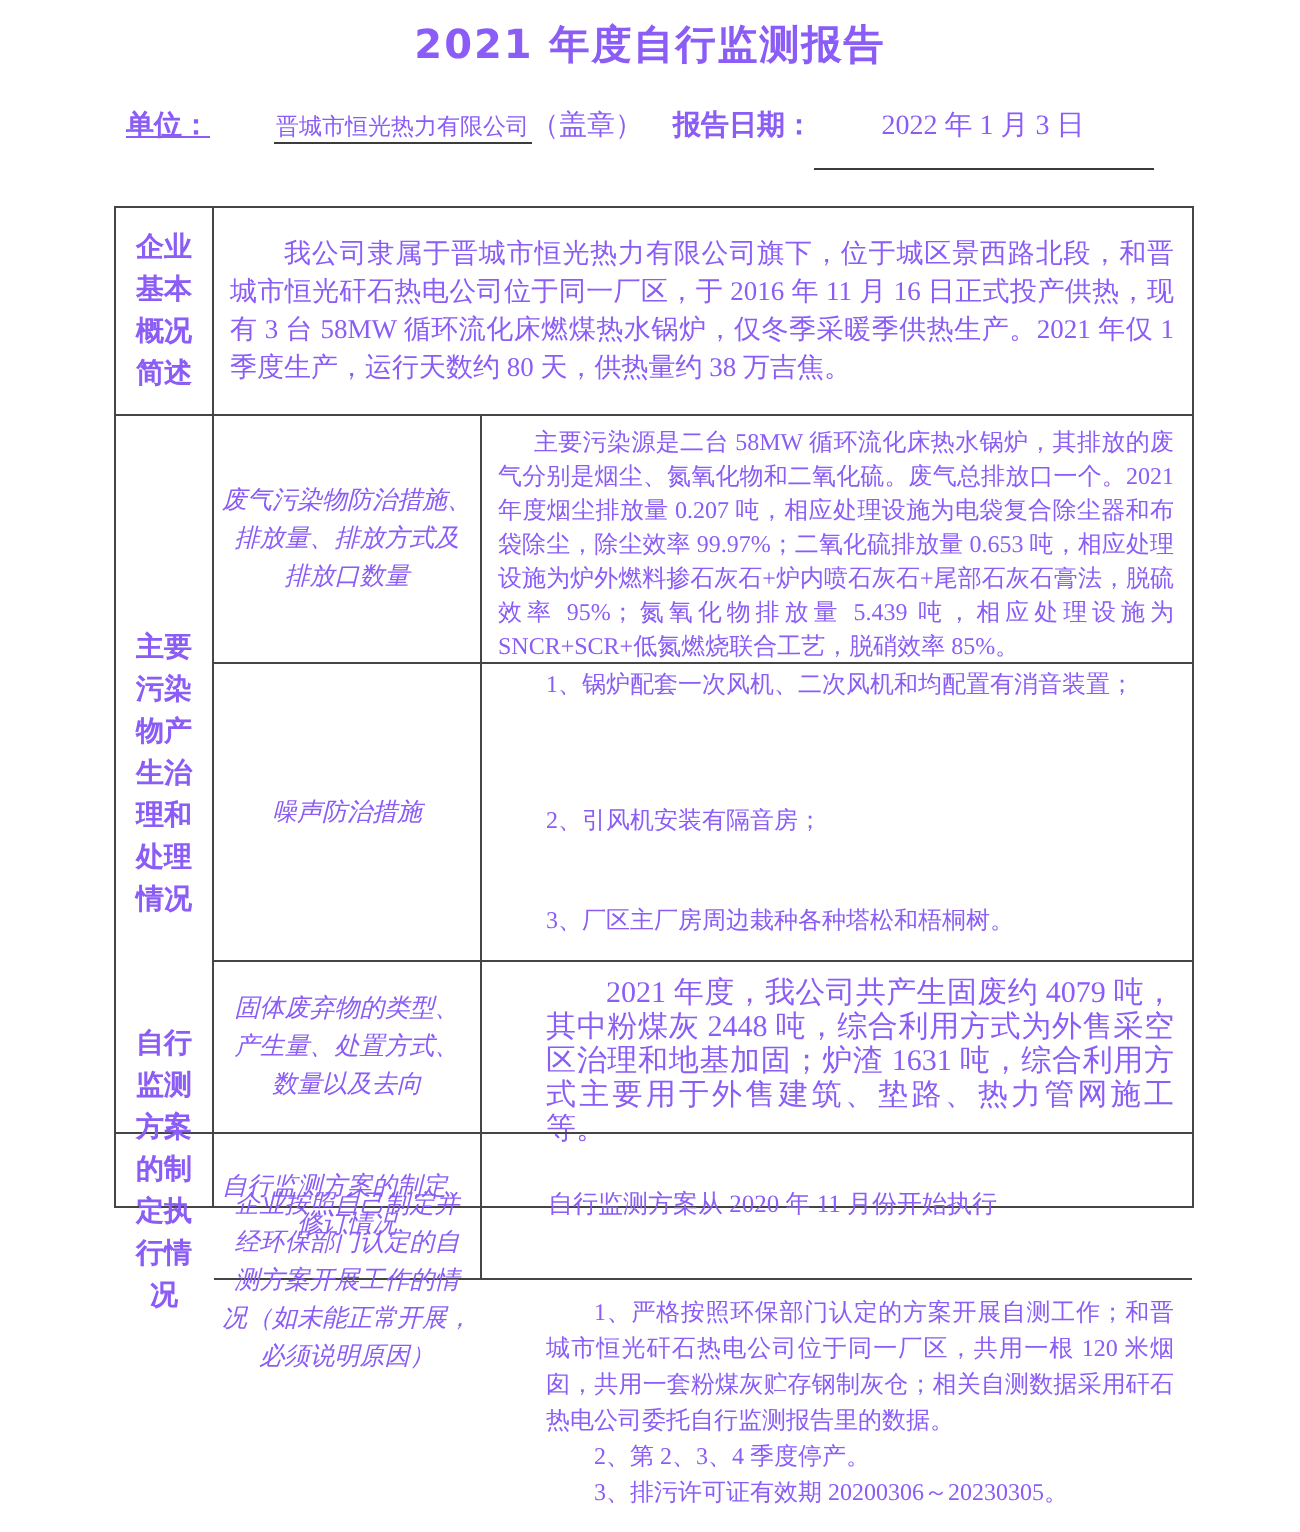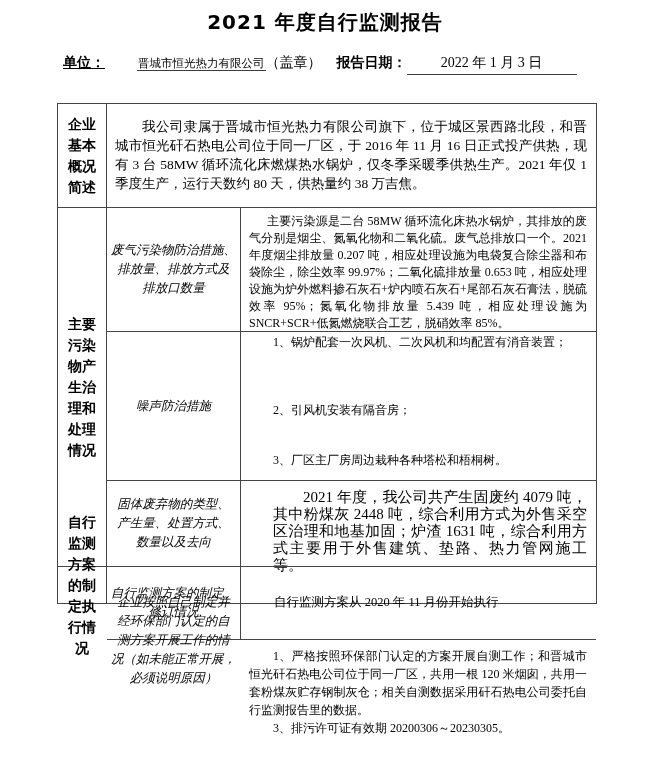--- a/index.html
+++ b/index.html
@@ -1,20 +1,20 @@
 <!DOCTYPE html>
 <html><head>
 <meta charset="utf-8">
 <style>
   html,body { margin:0; padding:0; background:#ffffff; }
   .page {
     position:relative;
     width:650px; height:766px;
     background:#ffffff;
-    color:#000000;
+    color:#8b5cf6;
     font-family:"Liberation Serif", serif;
     overflow:hidden;
   }
   .title {
     position:absolute; top:9px; left:0; width:100%;
     margin:0;
     text-align:center;
     font-family:"DejaVu Sans", sans-serif;
     font-weight:bold;
     font-size:20px;
@@ -31,21 +31,21 @@
     border-bottom:1px solid #3c3c3c;
     padding:0 1px 1px 1px;
     margin-left:32px;
   }
   .date-label { margin-left:15px; font-weight:bold; }
   .date-value {
     display:inline-block;
     min-width:170px;
     text-align:center;
     border-bottom:1px solid #3c3c3c;
-    padding-bottom:2px;
+    padding-bottom:12px;
   }
   .tbl {
     position:absolute; left:57px; top:103px;
     width:540px; height:501px;
     border:1px solid #454545;
     box-sizing:border-box;
     display:flex; flex-direction:column;
   }
   .section { display:flex; flex:none; min-height:0; }
   .section + .section { border-top:1px solid #454545; }
@@ -102,21 +102,21 @@
   .solid {
     padding:8px 9px 0 8px;
     font-size:15px; line-height:17px;
     text-indent:2em; text-align:justify;margin-left:24px;
   }
   .plan {
     padding:26px 9px 0 8px;
     font-size:12.5px; line-height:18px;
     text-indent:2em;
   }
-  .exec { padding:7px 9px 0 8px; font-size:12px; }
+  .exec { padding:7px 9px 0 8px; font-size:12px;margin-left:24px; }
   .exec p { margin:0; line-height:18px; text-indent:2em; text-align:justify; }
 </style>
 </head>
 <body>
 
 <div class="page">
 
   <h1 class="title">2021 年度自行监测报告</h1>
 
   <div class="meta">
@@ -180,20 +180,21 @@
           <div class="content plan">自行监测方案从 2020 年 11 月份开始执行</div>
         </div>
         <div class="row r-exec">
           <div class="label">企业按照自己制定并
 经环保部门认定的自
 测方案开展工作的情
 况（如未能正常开展，
 必须说明原因）</div>
           <div class="content exec">
             <p>1、严格按照环保部门认定的方案开展自测工作；和晋城市恒光矸石热电公司位于同一厂区，共用一根 120 米烟囱，共用一套粉煤灰贮存钢制灰仓；相关自测数据采用矸石热电公司委托自行监测报告里的数据。</p>
+            <p>2、第 2、3、4 季度停产。</p>
             <p>3、排污许可证有效期 20200306～20230305。</p>
           </div>
         </div>
       </div>
     </div>
 
   </div>
 </div>
 
 </body></html>

